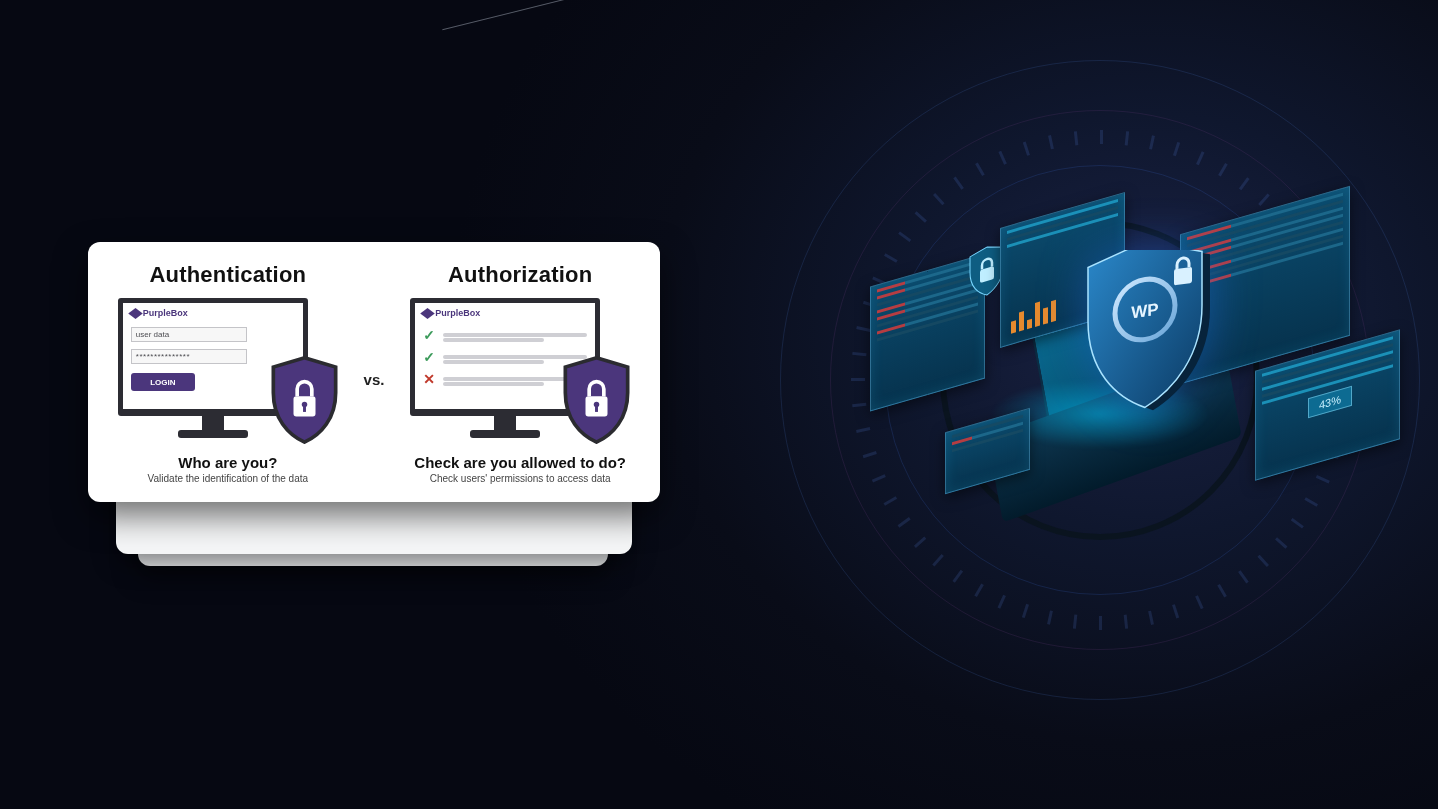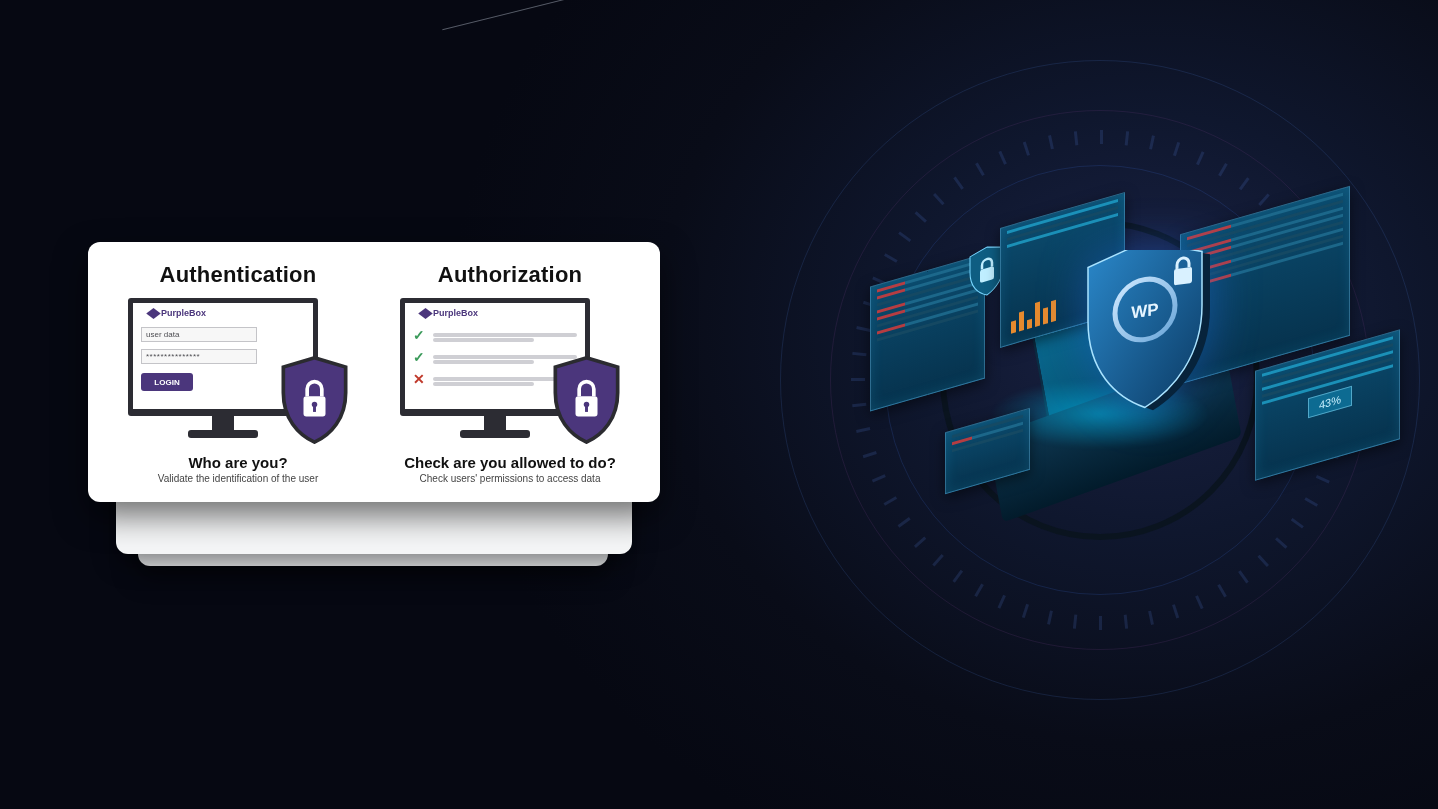--- a/index.html
+++ b/index.html
@@ -101,21 +101,21 @@
   .stand::after {
     content: "";
     position: absolute;
     left: -24px; top: 14px;
     width: 70px; height: 8px;
     background: #2c2c33;
     border-radius: 3px;
   }
   .brand {
     position: absolute;
-    top: 5px; left: 16px;
+    top: 5px; left: 8px;
     font-size: 9px;
     color: #4b367c;
     font-weight: 600;
     display: flex;
     align-items: center;
     gap: 3px;
   }
   .brand .cube {
     width: 9px; height: 9px;
     background: #4b367c;
@@ -131,21 +131,21 @@
     color: #4d4d52;
     padding: 1px 4px;
     display: flex;
     align-items: center;
   }
   .login-username { top: 24px; }
   .login-password { top: 46px; letter-spacing: .5px; }
   .login-btn {
     position: absolute;
     left: 8px; top: 70px;
-    width: 52px; height: 18px;
+    width: 64px; height: 18px;
     background: #4b367c;
     color: #fff;
     font-size: 8px;
     font-weight: 600;
     border-radius: 3px;
     display: flex;
     align-items: center; justify-content: center;
   }
   .auth-row {
     position: absolute;
@@ -344,23 +344,24 @@
           <g>
             <rect x="28" y="44" width="24" height="22" rx="3" fill="#fff"></rect>
             <path d="M32 44 V36 a8 8 0 0 1 16 0 V44" fill="none" stroke="#fff" stroke-width="4"></path>
             <circle cx="40" cy="53" r="3" fill="#4b367c"></circle>
             <rect x="38.4" y="53" width="3.2" height="8" fill="#4b367c"></rect>
           </g>
         </svg>
       </div>
 
       <div class="question">Who are you?</div>
-      <div class="sub">Validate the identification of the user</div>
+      <div class="sub">Validate the identification of the data</div>
     </div>
 
+    <div class="vs">vs.</div>
 
     <div class="col">
       <div class="heading">Authorization</div>
 
       <div class="monitor-wrap">
         <div class="monitor">
           <div class="brand">
             <span class="cube"></span>
             <span>PurpleBox</span>
           </div>

